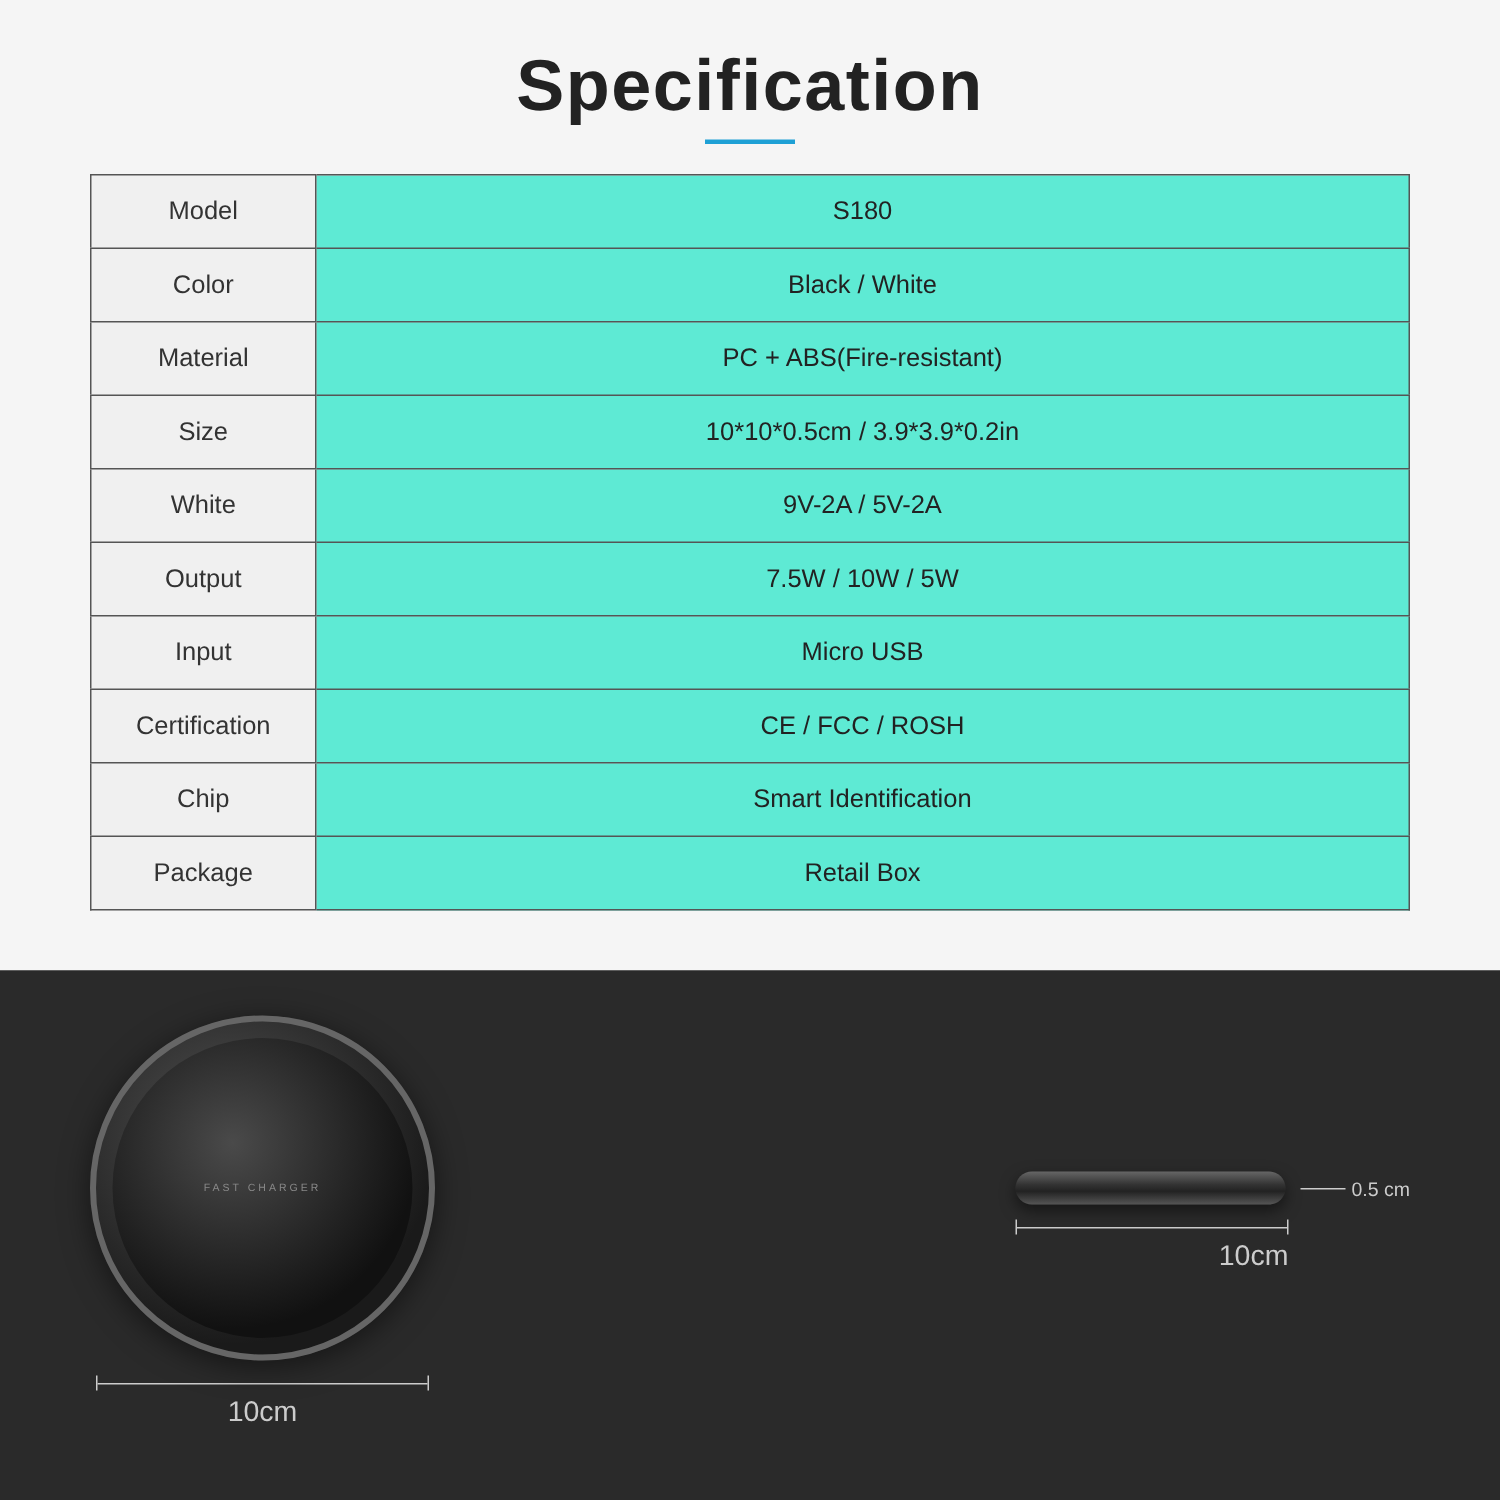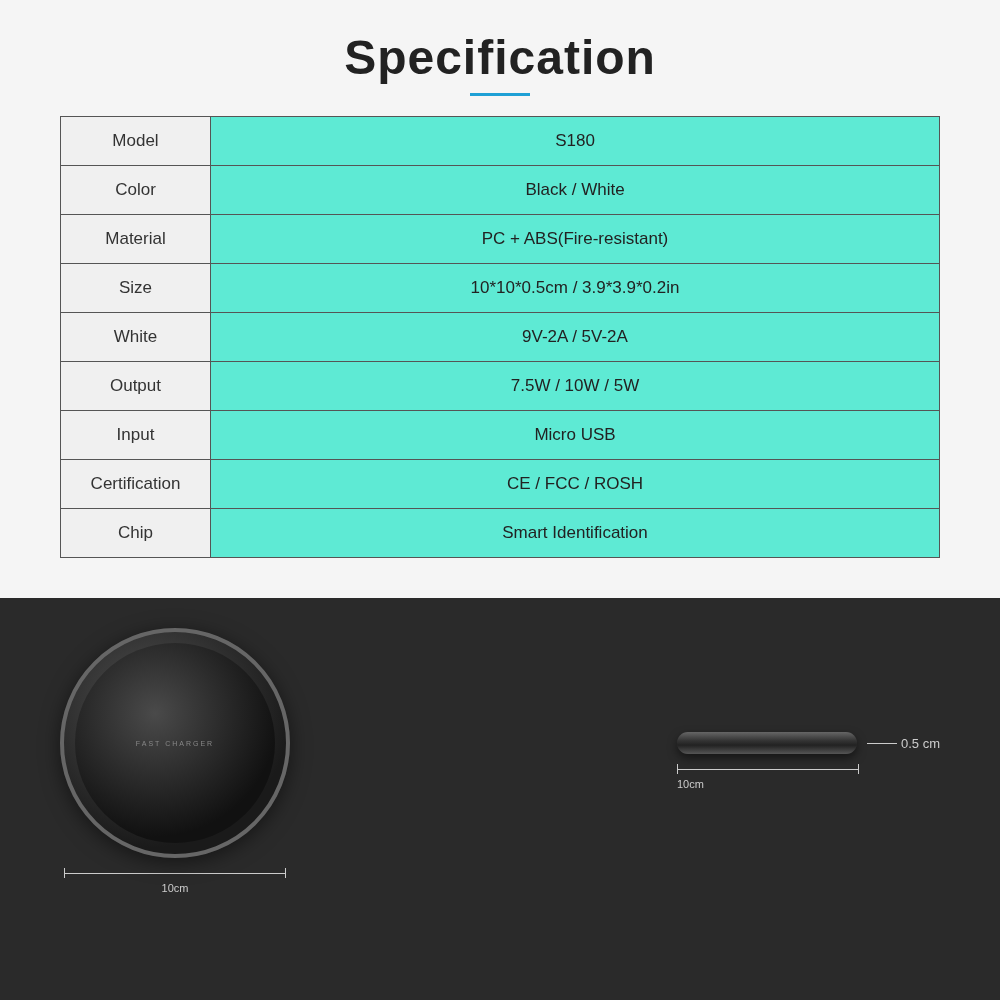--- a/index.html
+++ b/index.html
@@ -142,23 +142,23 @@
 
     .v-tick {
       width: 1px;
       height: 10px;
       background: #ccc;
       display: inline-block;
     }
 
     .dimension-label {
       color: #ccc;
-      font-size: 11px;
+      font-size: 19px;
       margin-top: 4px;
-      text-align: left;
+      text-align: right;
     }
 
     
     .charger-side-view {
       display: flex;
       flex-direction: column;
       align-items: flex-start;
       margin-left: 40px;
     }
 
@@ -224,20 +224,24 @@
           <td class="value-cell">Micro USB</td>
         </tr>
         <tr>
           <td class="label-cell">Certification</td>
           <td class="value-cell">CE / FCC / ROSH</td>
         </tr>
         <tr>
           <td class="label-cell">Chip</td>
           <td class="value-cell">Smart Identification</td>
         </tr>
+        <tr>
+          <td class="label-cell">Package</td>
+          <td class="value-cell">Retail Box</td>
+        </tr>
       </tbody>
   </table>
 </div>
 
 <div class="bottom-section">
 
   <div class="charger-diagram">
     <div class="charger-circle-outer">
       <div class="charger-inner-ring">
         <span class="fast-charger-text">FAST CHARGER</span>

